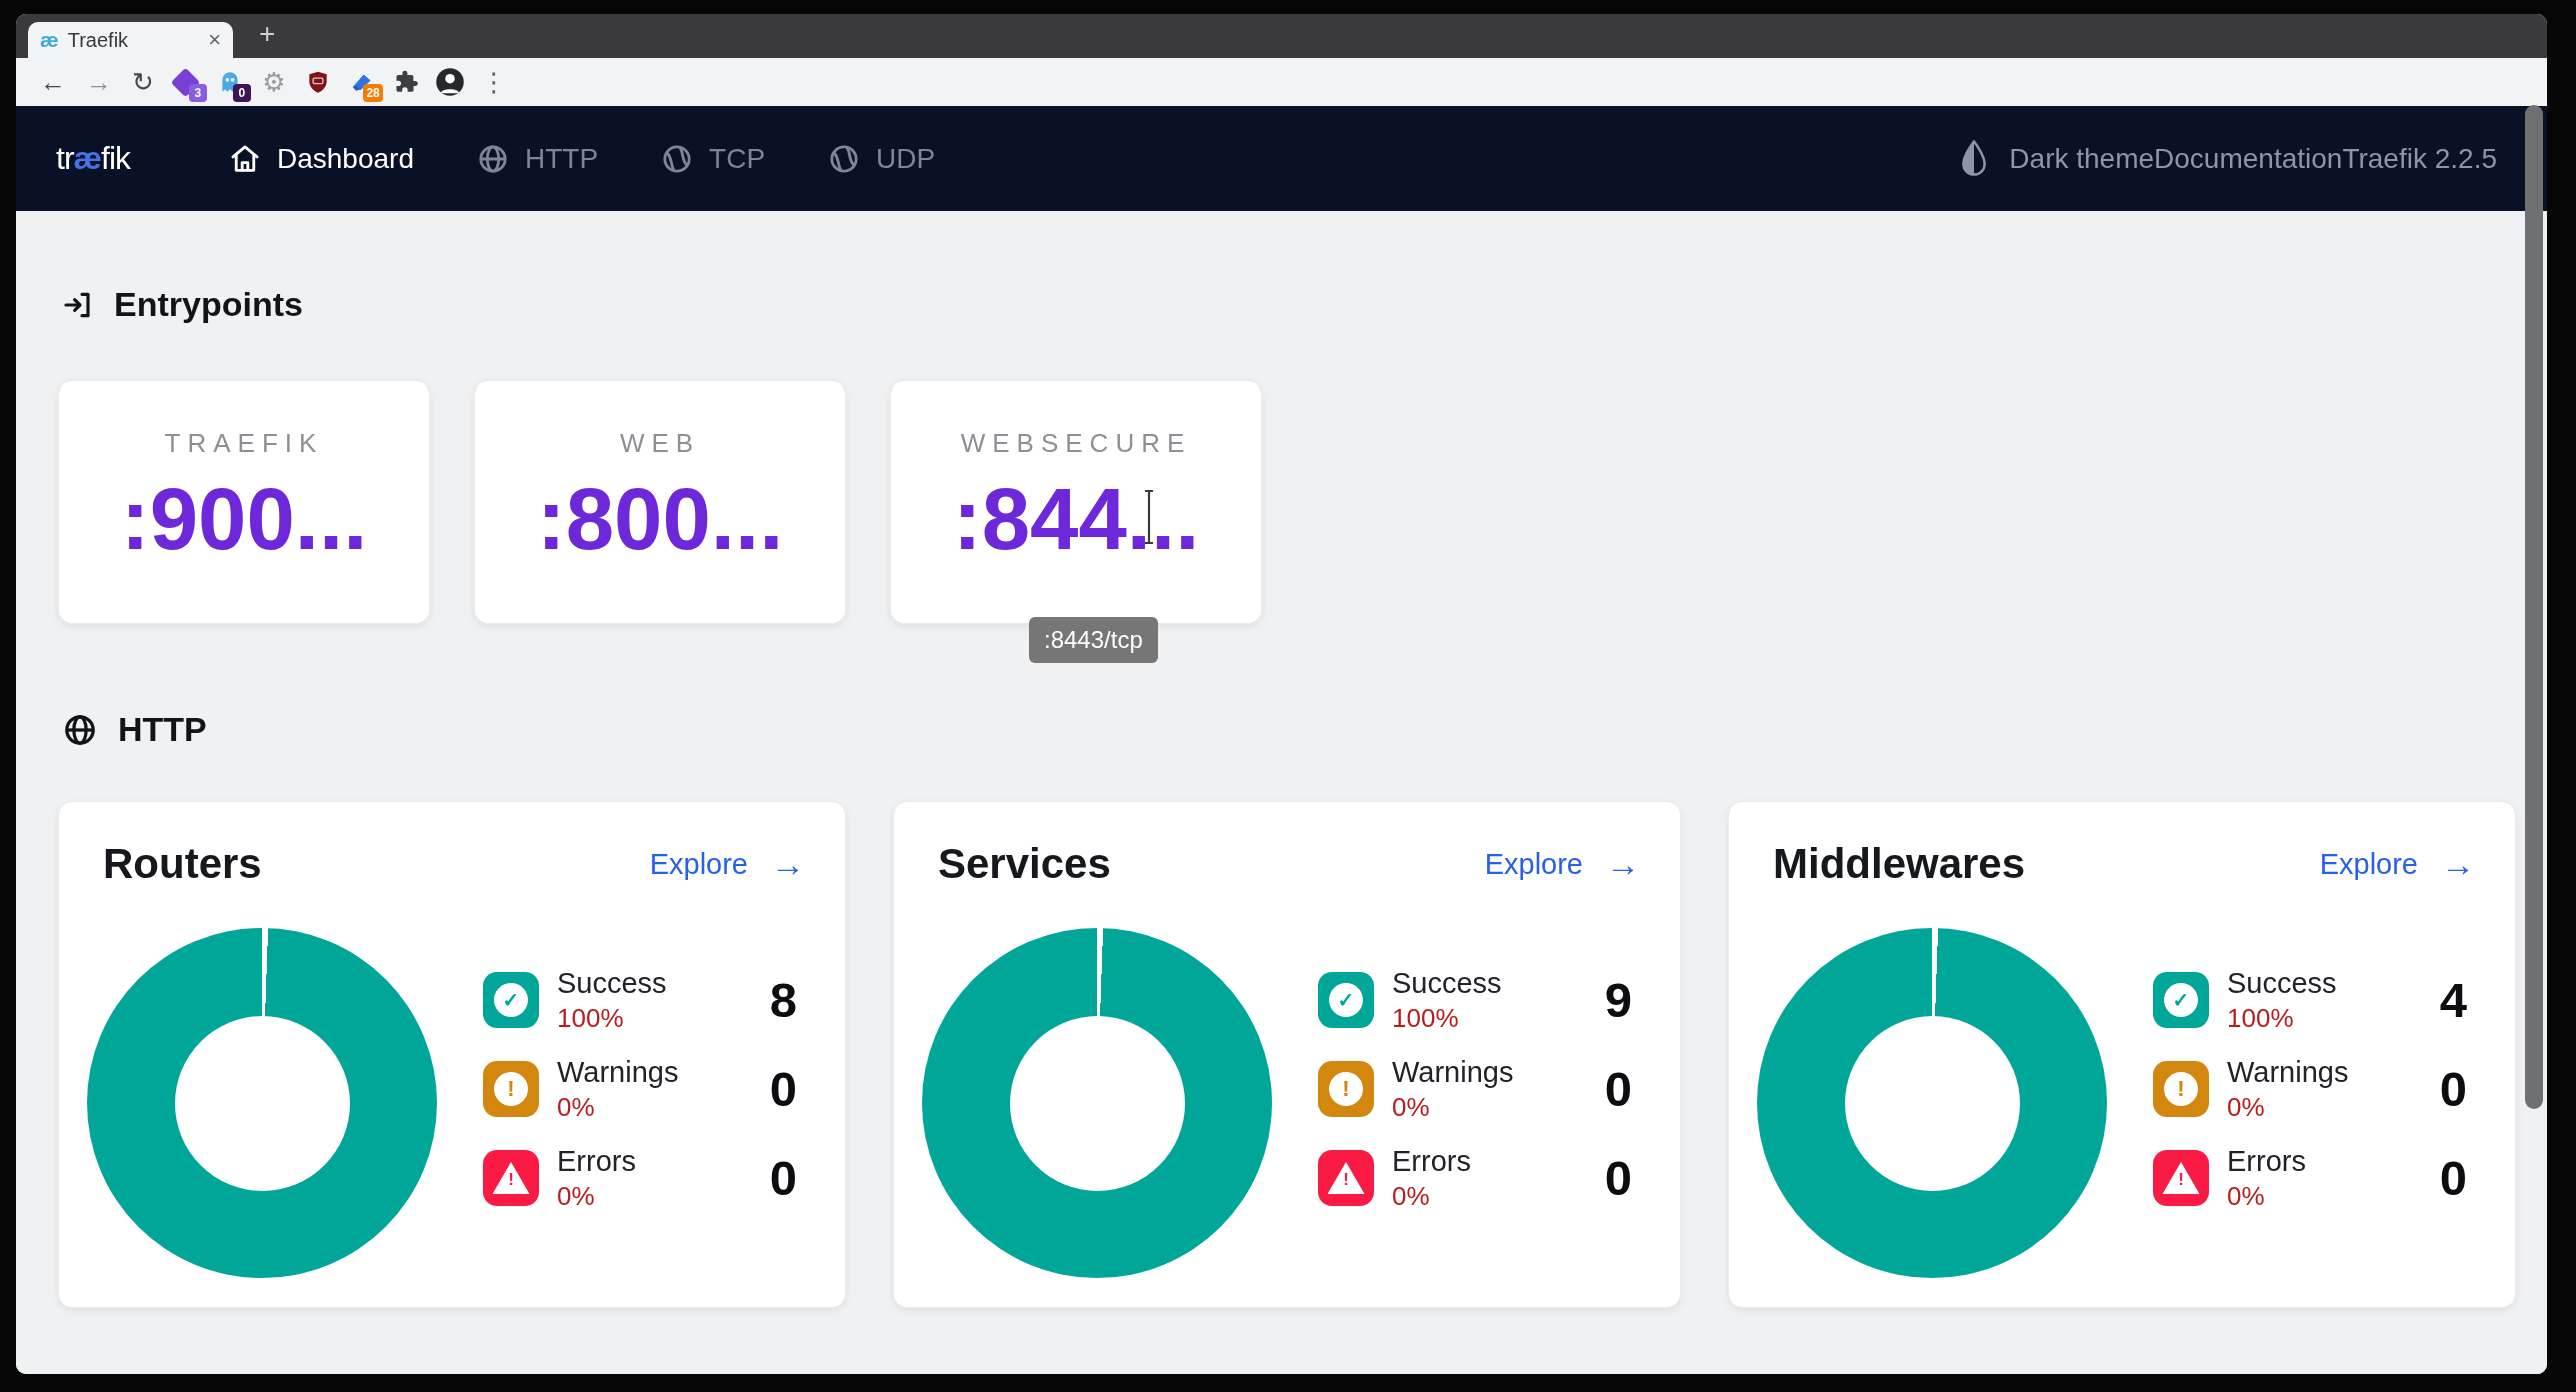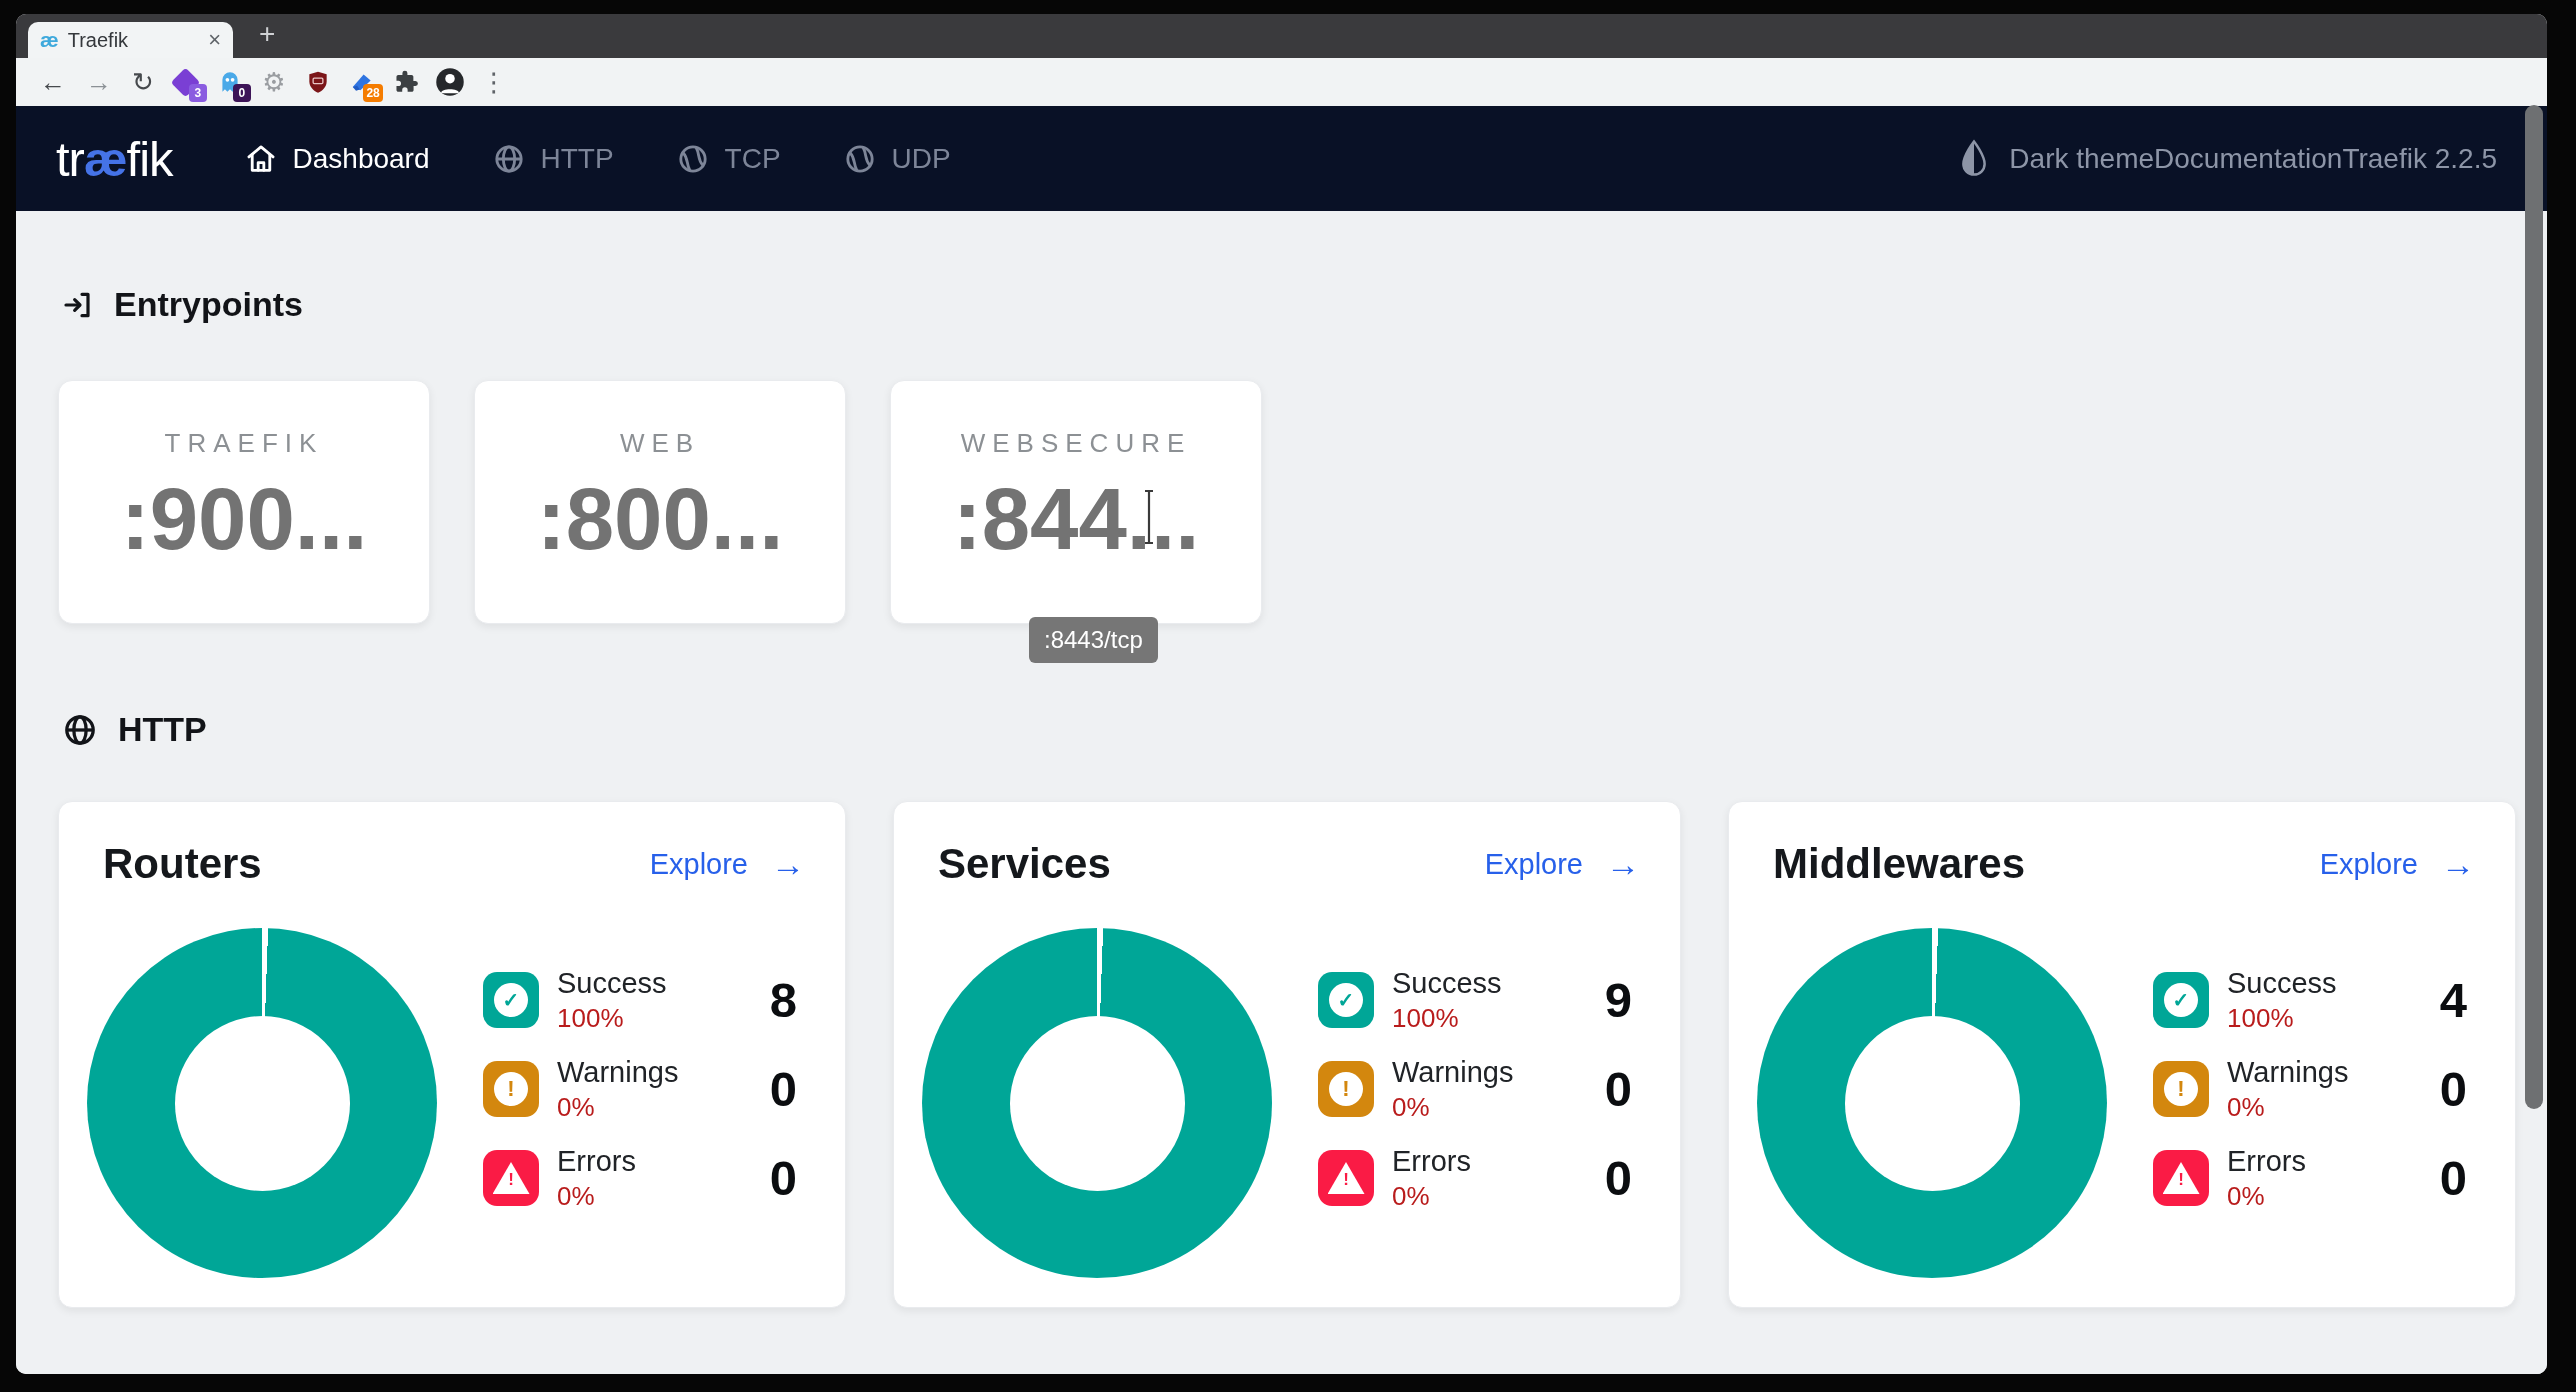--- a/index.html
+++ b/index.html
@@ -41,39 +41,39 @@
     text-align:center; padding:0 3px; font-weight:700;
   }
   .badge.b1 { background:#8a5ce0; }
   .badge.b2 { background:#3d1457; }
   .badge.b3 { background:#f57c00; }
   .diamond { width:21px; height:21px; background:#7a3fd4; border-radius:4px; transform:rotate(45deg); }
   .gear-glyph { font-size:26px; color:#9a9da1; }
   .dots-glyph { font-size:26px; color:#5f6368; }
   
   .navbar { height:105px; background:#091126; display:flex; align-items:center; padding:0 50px 0 40px; }
-  .logo { font-size:49px; color:#ffffff; font-weight:500; margin-right:71px; letter-spacing:-1px; }
+  .logo { font-size:32px; color:#ffffff; font-weight:500; margin-right:98px; letter-spacing:-1px; }
   .logo .ae { color:#4573e7; font-weight:600; }
   .nav-item { display:flex; align-items:center; gap:15px; margin-right:62px; font-size:28px; color:#7d8598; }
   .nav-item.active { color:#ffffff; }
   .nav-right { margin-left:auto; display:flex; align-items:center; color:#8d95a7; font-size:28px; }
   .theme-toggle { display:flex; align-items:center; gap:20px; }
   
   .content { position:relative; height:1163px; background:#eff1f3; }
   .section-head { position:absolute; display:flex; align-items:center; gap:20px;
                   font-size:34px; font-weight:700; color:#121418; }
   #ep-head { left:46px; top:74px; }
   #http-head { left:46px; top:499px; }
   .ep-row { position:absolute; left:42px; top:169px; display:flex; gap:44px; }
   .ep-card {
     width:372px; height:244px; background:#fff; border-radius:14px;
     border:1px solid #e9ebee; box-shadow:0 3px 9px rgba(0,0,0,.07); text-align:center;
   }
   .ep-name { margin-top:47px; font-size:26px; letter-spacing:7px; color:#8c9094; font-weight:500; }
-  .ep-port { margin-top:10px; font-size:87px; font-weight:700; color:#737373; }
+  .ep-port { margin-top:10px; font-size:87px; font-weight:700; color:#6d28d9; }
   .tooltip {
     position:absolute; left:1013px; top:406px; background:#767676; color:#fff;
     font-size:24px; padding:9px 15px; border-radius:6px; white-space:nowrap;
   }
   .ibeam { position:absolute; left:1125px; top:278px; }
   .http-row { position:absolute; left:42px; top:590px; display:flex; gap:47px; }
   .http-card {
     width:788px; height:507px; background:#fff; border-radius:14px;
     border:1px solid #e9ebee; box-shadow:0 3px 9px rgba(0,0,0,.07);
     padding:38px 40px 0 44px;

